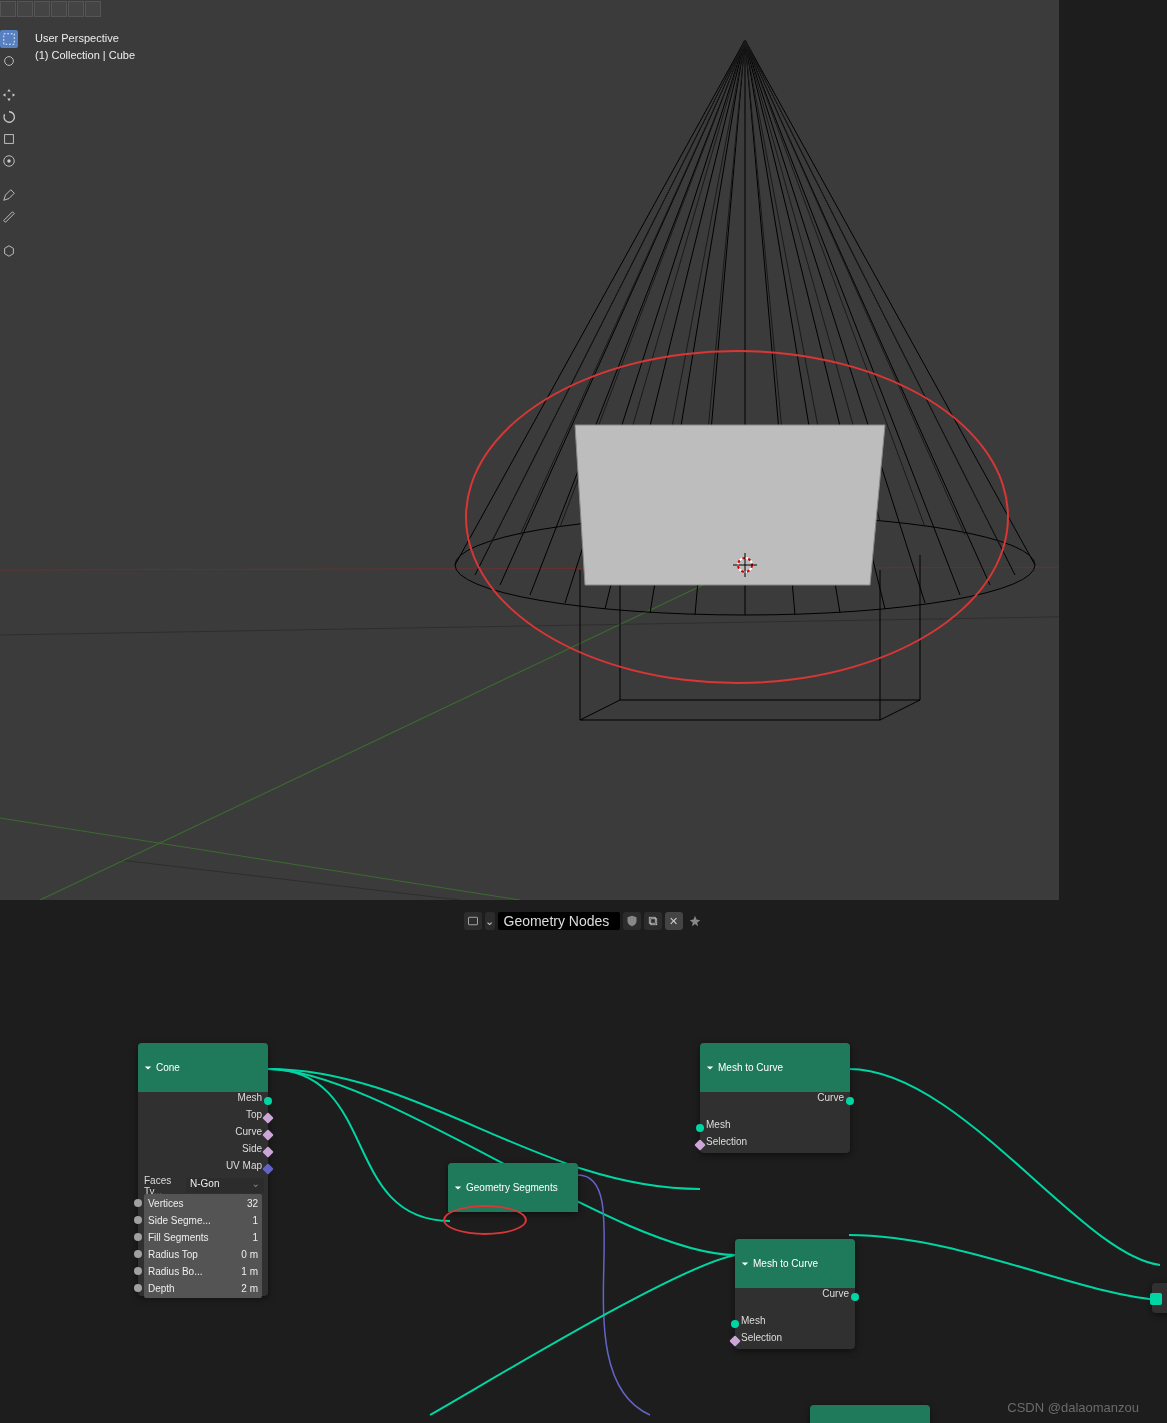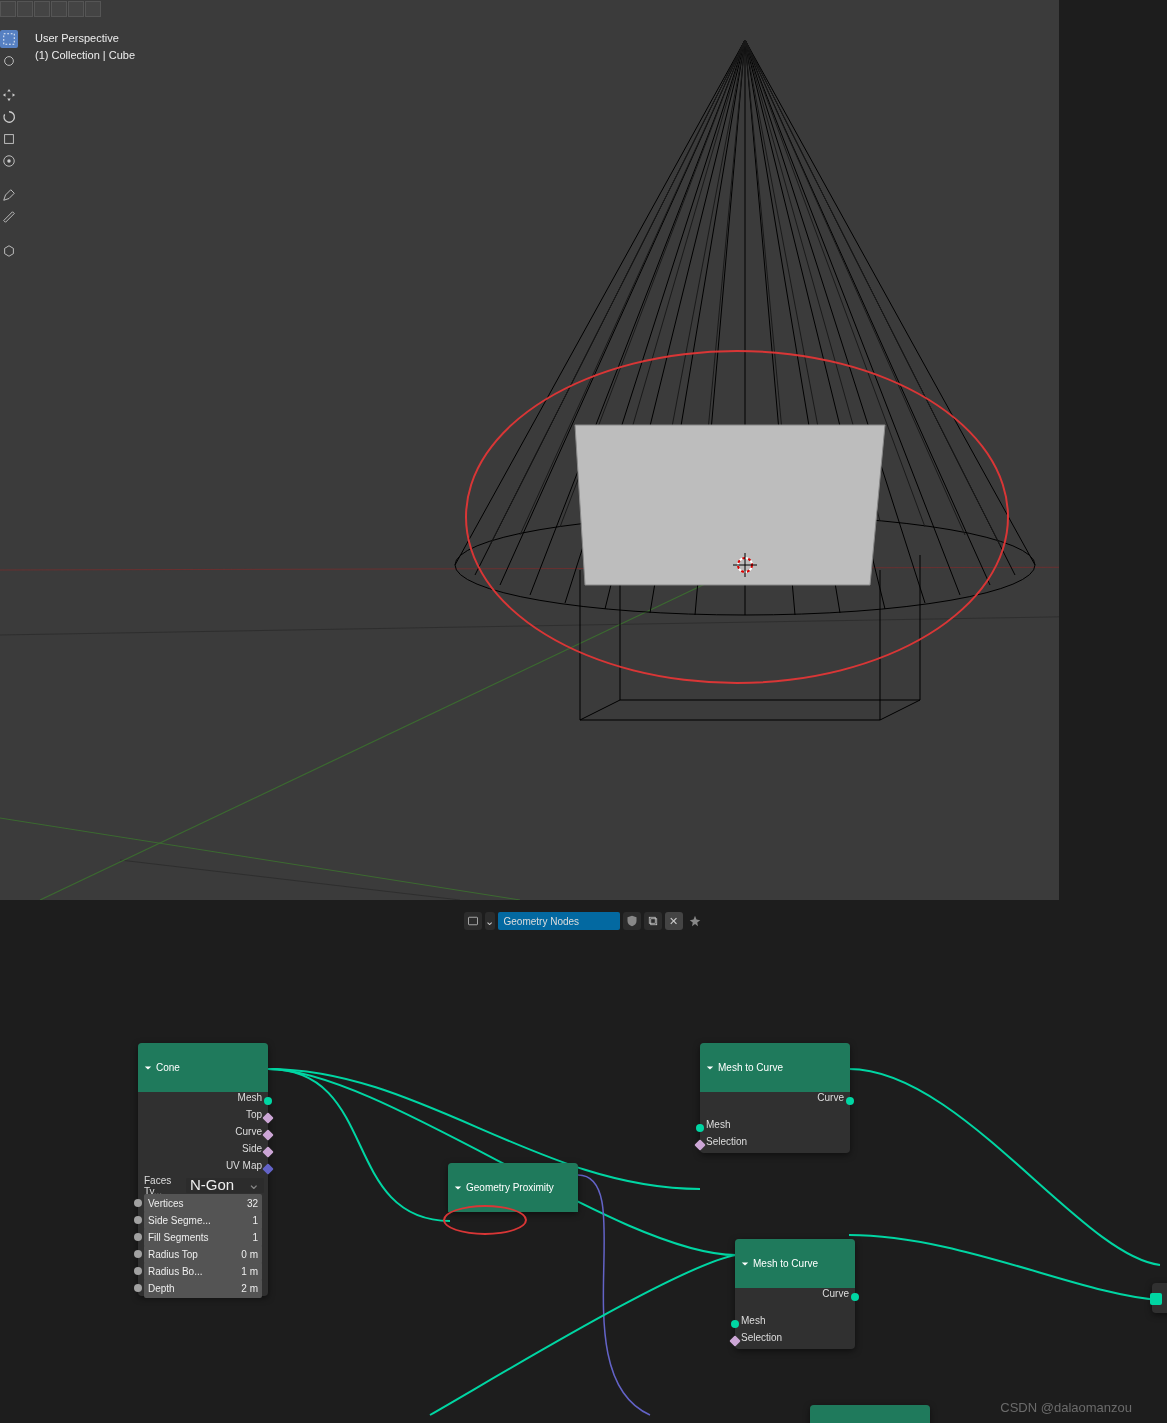--- a/index.html
+++ b/index.html
@@ -6,43 +6,43 @@
 .viewport{position:absolute;left:0;top:0;width:1059px;height:900px;background:#3b3b3b;overflow:hidden}
 .overlay-text{position:absolute;left:35px;top:30px;font-size:11px;color:#eee;line-height:1.5}
 .toolbar-top{position:absolute;left:0;top:0;height:18px;display:flex;gap:1px;align-items:center}
 .toolbar-top div{width:14px;height:14px;background:#444;border:1px solid #555}
 .toolbar-left{position:absolute;left:0;top:30px;width:20px;display:flex;flex-direction:column;gap:4px}
 .tool-btn{width:18px;height:18px;background:#3b3b3b;border-radius:2px;display:flex;align-items:center;justify-content:center;cursor:pointer}
 .tool-btn.active{background:#5680c2}
 .tool-btn svg{width:14px;height:14px;fill:#ccc}
 .node-editor{position:absolute;left:0;top:905px;width:1167px;height:518px;background:#1d1d1d;overflow:hidden}
 .ne-header{position:absolute;left:0;top:5px;width:100%;height:22px;display:flex;align-items:center;justify-content:center;gap:3px}
-.hdr-item{background:#0369a1;height:18px;display:flex;align-items:center;padding:0 6px;border-radius:2px;font-size:10px;color:#ddd}
+.hdr-item{background:#000000;height:18px;display:flex;align-items:center;padding:0 6px;border-radius:2px;font-size:14px;color:#ddd}
 .hdr-icon{width:18px;height:18px;background:#2c2c2c;border-radius:3px;display:flex;align-items:center;justify-content:center;cursor:pointer}
 .node{position:absolute;background:#303030;border-radius:4px;box-shadow:0 2px 6px rgba(0,0,0,.5);font-size:10px}
 .node-header{background:#1f7a5c;color:#fff;padding:19px 6px;border-radius:4px 4px 0 0;display:flex;align-items:center;gap:4px;font-size:10px}
 .node-header svg{width:8px;height:8px;fill:#fff}
 .node-body{padding:0}
 .sock{display:flex;height:17px;padding:0 6px;position:relative;color:#ddd}
 .sock.out{justify-content:flex-end}
 .dot{width:8px;height:8px;border-radius:50%;position:absolute;top:50%;transform:translateY(-50%)}
 .sock.out .dot{right:-4px}
 .sock.in .dot{left:-4px}
 .dot.geo{background:#00d6a3}
 .dot.vec{background:#6363c7}
 .dot.bool{background:#cca6d6}
 .dot.float{background:#a1a1a1}
 .prop{display:flex;align-items:center;height:17px;padding:0 4px;gap:2px}
 .prop-field{background:#545454;flex:1;height:19px;border-radius:2px;display:flex;align-items:center;padding:0 4px;color:#eee;font-size:10px;justify-content:space-between}
 .prop-label{flex:0 0 auto;color:#ddd;font-size:10px;padding-left:2px}
-.dropdown{background:#2c2c2c;height:15px;border-radius:2px;display:flex;align-items:flex-end;padding:0 4px;color:#eee;font-size:15px;justify-content:space-between;flex:1;position:relative}
+.dropdown{background:#2c2c2c;height:15px;border-radius:2px;display:flex;align-items:flex-start;padding:0 4px;color:#eee;font-size:10px;justify-content:space-between;flex:1;position:relative}
 .dropdown::after{content:"⌄";position:absolute;right:4px;color:#888}
 svg.wires{position:absolute;left:0;top:0;width:100%;height:100%;pointer-events:none}
 .red-ellipse{position:absolute;border:2px solid #d93636;border-radius:50%}
-.watermark{position:absolute;right:35px;bottom:8px;color:#6b6b6b;font-size:13px;font-family:sans-serif}
+.watermark{position:absolute;right:28px;bottom:8px;color:#6b6b6b;font-size:13px;font-family:sans-serif}
 </style>
 </head>
 <body>
 
 <div class="viewport">
   <svg width="1167" height="900">
 
     <line x1="0" y1="635" x2="1167" y2="615" stroke="#2e2e2e" stroke-width="1"></line>
     <line x1="0" y1="570" x2="1167" y2="567" stroke="#6a3030" stroke-width="1"></line>
     <line x1="460" y1="900" x2="120" y2="860" stroke="#2e2e2e" stroke-width="1"></line>
@@ -287,21 +287,21 @@
           </div>
         </div>
     </div>
   </div>
 
   <div class="node" style="left:448px;top:258px;width:130px">
     <div class="node-header">
       <svg viewBox="0 0 10 10">
           <path d="M1 3l4 4 4-4z"></path>
         </svg>
-      <span>Geometry Proximity</span>
+      <span>Geometry Segments</span>
     </div>
   </div>
   <div class="red-ellipse" style="left:443px;top:300px;width:80px;height:26px"></div>
 
   <div class="node" style="left:700px;top:138px;width:150px">
     <div class="node-header">
       <svg viewBox="0 0 10 10">
           <path d="M1 3l4 4 4-4z"></path>
         </svg>
       <span>Mesh to Curve</span>

